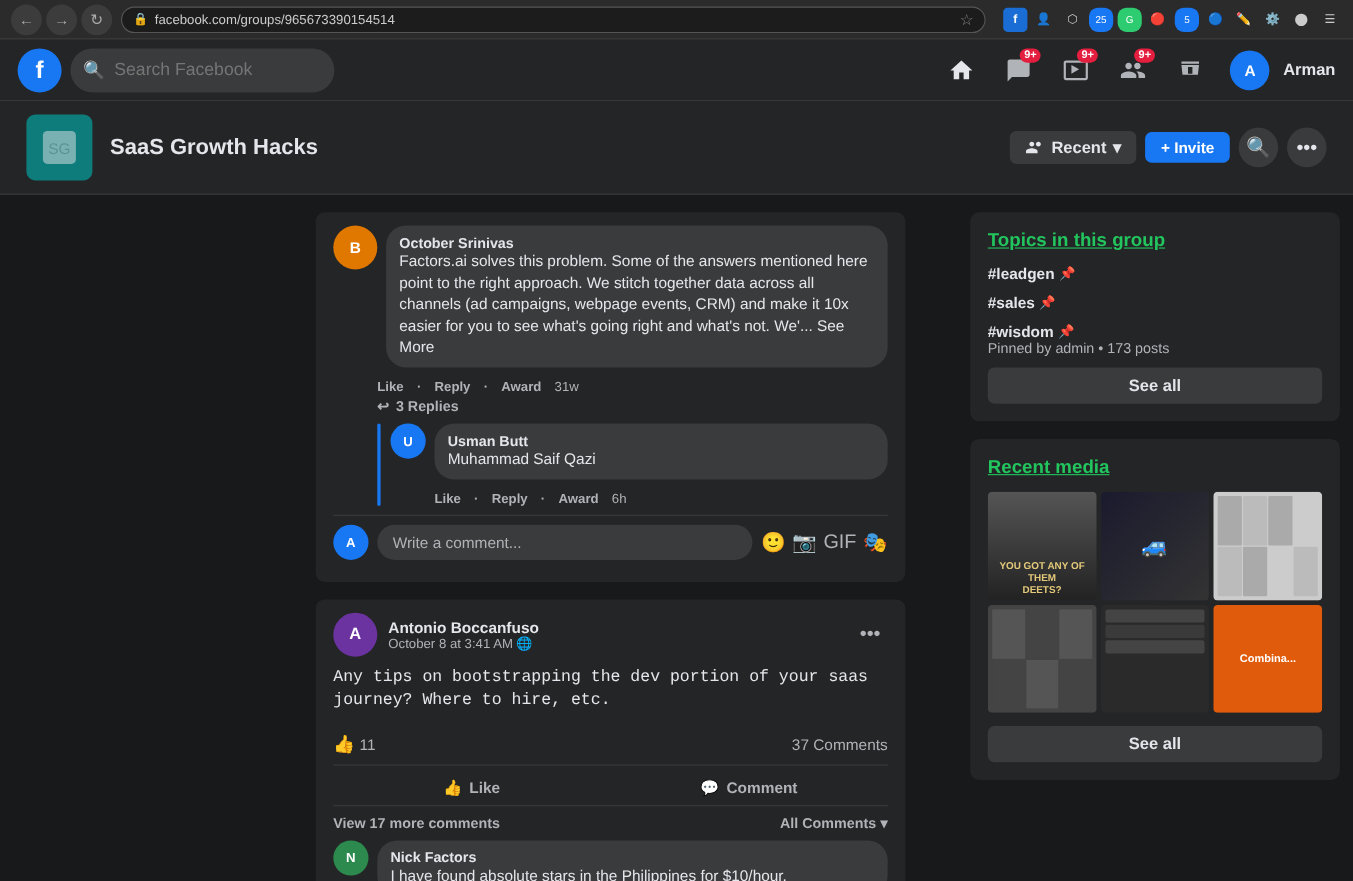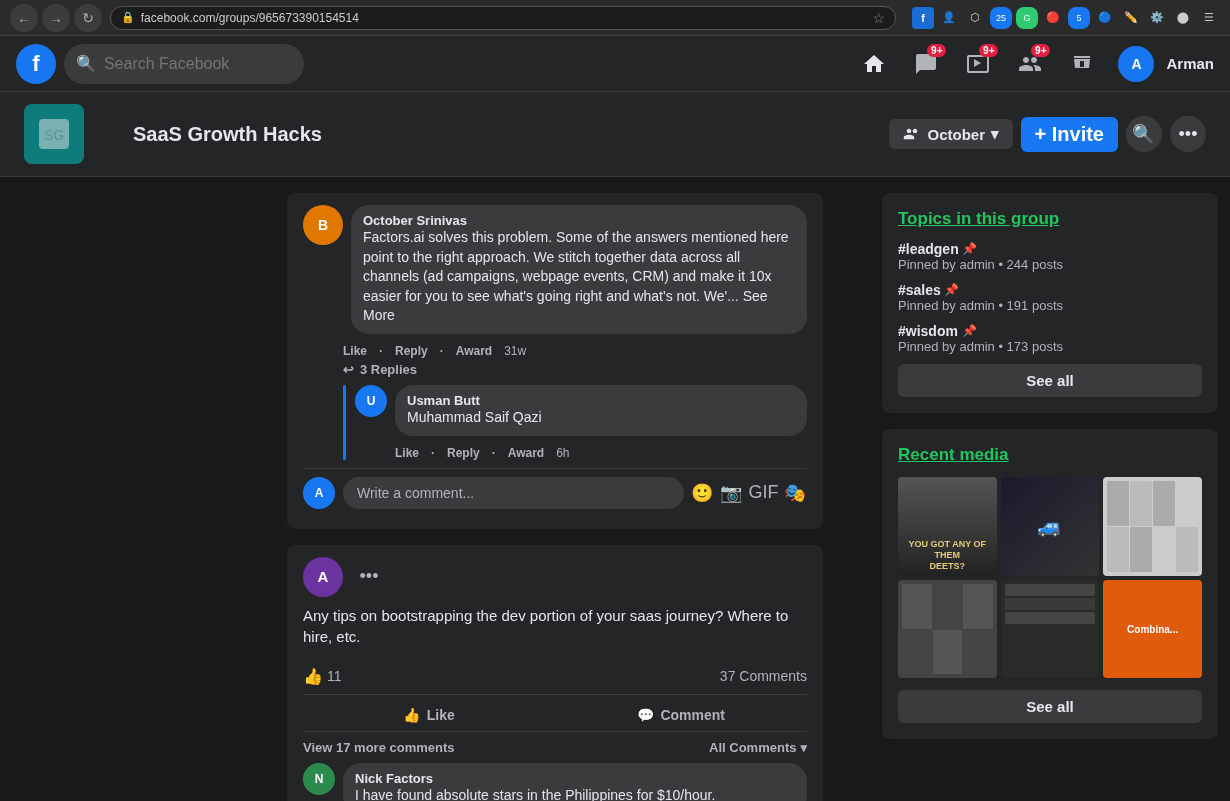--- a/index.html
+++ b/index.html
@@ -118,41 +118,41 @@
       gap: 16px;
       border-bottom: 1px solid #3a3b3c;
     }
     .group-avatar {
       width: 60px; height: 60px; border-radius: 8px;
       background: #3a3b3c; overflow: hidden;
       display: flex; align-items: center; justify-content: center;
       font-size: 24px; color: #888; flex-shrink: 0;
     }
     .group-name {
-      font-size: 20px; font-weight: 700; color: #e4e6eb; margin-left: 33px;
+      font-size: 20px; font-weight: 700; color: #e4e6eb;
     }
     .group-header-actions {
       display: flex; align-items: center; gap: 8px; margin-left: auto;
     }
     .btn-joined {
       background: #3a3b3c;
       border: none;
       color: #e4e6eb;
       font-size: 15px;
       font-weight: 600;
       padding: 6px 14px;
       border-radius: 6px;
       cursor: pointer;
       display: flex; align-items: center; gap: 6px;
     }
     .btn-invite {
       background: #1877f2;
       border: none;
       color: white;
-      font-size: 20px;
+      font-size: 14px;
       font-weight: 600;
       padding: 6px 14px;
       border-radius: 6px;
       cursor: pointer;
       display: flex; gap: 6px;
     }
     .btn-search-group, .btn-more {
       background: #3a3b3c;
       border: none;
       color: #e4e6eb;
@@ -200,21 +200,21 @@
       color: #ccc; font-size: 16px; overflow: hidden;
     }
     .author-info { flex: 1; }
     .author-name { font-weight: 700; color: #e4e6eb; font-size: 14px; }
     .author-sub { color: #b0b3b8; font-size: 12px; }
     .post-menu-btn {
       background: none; border: none; color: #b0b3b8; font-size: 18px;
       cursor: pointer; width: 32px; height: 32px; border-radius: 50%;
       display: flex; align-items: center; justify-content: center;
     }
-    .post-text { color: #e4e6eb; font-size: 15px; line-height: 1.4; margin-bottom: 12px; }
+    .post-text { color: #e4e6eb; font-size: 15px; line-height: 1.4; margin-bottom: 12px; font-family: Liberation Mono, monospace; }
 
     
     .comment-row {
       display: flex; align-items: flex-start; gap: 8px; margin-bottom: 10px;
     }
     .comment-bubble {
       background: #3a3b3c; border-radius: 18px; padding: 8px 12px;
       flex: 1;
     }
     .comment-author { font-weight: 700; font-size: 13px; color: #e4e6eb; }
@@ -412,21 +412,21 @@
       </svg>
   </div>
   <div>
     <div class="group-name">SaaS Growth Hacks</div>
   </div>
   <div class="group-header-actions">
     <button class="btn-joined">
       <svg width="18" height="18" viewBox="0 0 24 24" fill="currentColor">
           <path d="M16 11c1.66 0 2.99-1.34 2.99-3S17.66 5 16 5c-1.66 0-3 1.34-3 3s1.34 3 3 3zm-8 0c1.66 0 2.99-1.34 2.99-3S9.66 5 8 5C6.34 5 5 6.34 5 8s1.34 3 3 3zm0 2c-2.33 0-7 1.17-7 3.5V19h14v-2.5c0-2.33-4.67-3.5-7-3.5z"></path>
         </svg>
-      <span>October</span>
+      <span>Recent</span>
       <span>▾</span>
     </button>
     <button class="btn-invite">
       <span>+ Invite</span>
     </button>
     <button class="btn-search-group">🔍</button>
     <button class="btn-more">•••</button>
   </div>
 </div>
 
@@ -499,20 +499,27 @@
           <span>🎭</span>
         </div>
       </div>
     </div>
 
     <div class="post-card">
       <div class="post-author-row">
         <div class="author-avatar av-purple">
           <span style="color:white;font-weight:700;font-size:15px;">A</span>
         </div>
+        <div class="author-info">
+          <div class="author-name">Antonio Boccanfuso</div>
+          <div class="author-sub">
+            <span>October 8 at 3:41 AM</span>
+            <span>🌐</span>
+          </div>
+        </div>
         <button class="post-menu-btn">•••</button>
       </div>
 
       <div class="post-text">Any tips on bootstrapping the dev portion of your saas journey? Where to hire, etc.</div>
 
       <div class="post-stats">
         <div class="post-reactions">
           <span class="reaction-icon">👍</span>
           <span>11</span>
         </div>
@@ -554,29 +561,27 @@
   <div class="sidebar-col">
 
     <div class="sidebar-card">
       <div class="sidebar-title">Topics in this group</div>
 
       <div class="topic-item">
         <div class="topic-name">
           <span>#leadgen</span>
           <span class="topic-pin">📌</span>
         </div>
-        <div class="topic-meta">Pinned by admin • 244 posts</div>
       </div>
 
       <div class="topic-item">
         <div class="topic-name">
           <span>#sales</span>
           <span class="topic-pin">📌</span>
         </div>
-        <div class="topic-meta">Pinned by admin • 191 posts</div>
       </div>
 
       <div class="topic-item">
         <div class="topic-name">
           <span>#wisdom</span>
           <span class="topic-pin">📌</span>
         </div>
         <div class="topic-meta">Pinned by admin • 173 posts</div>
       </div>
 

